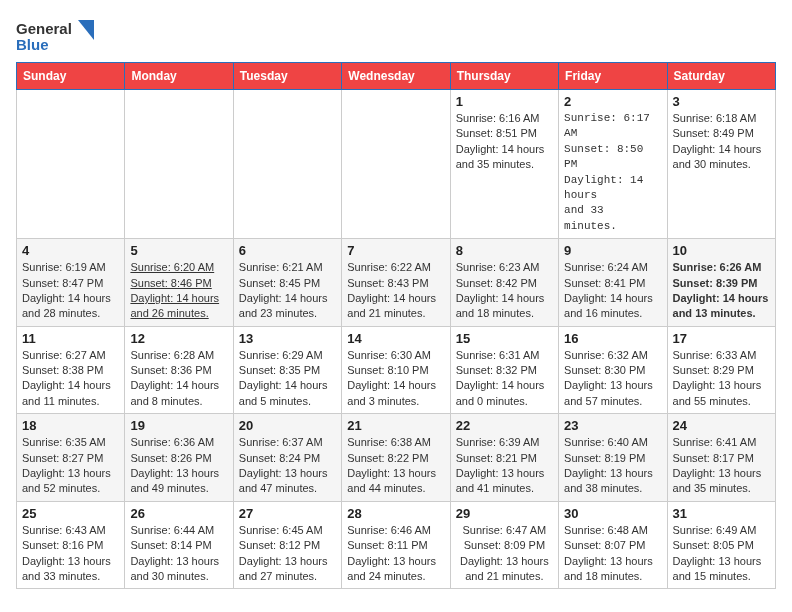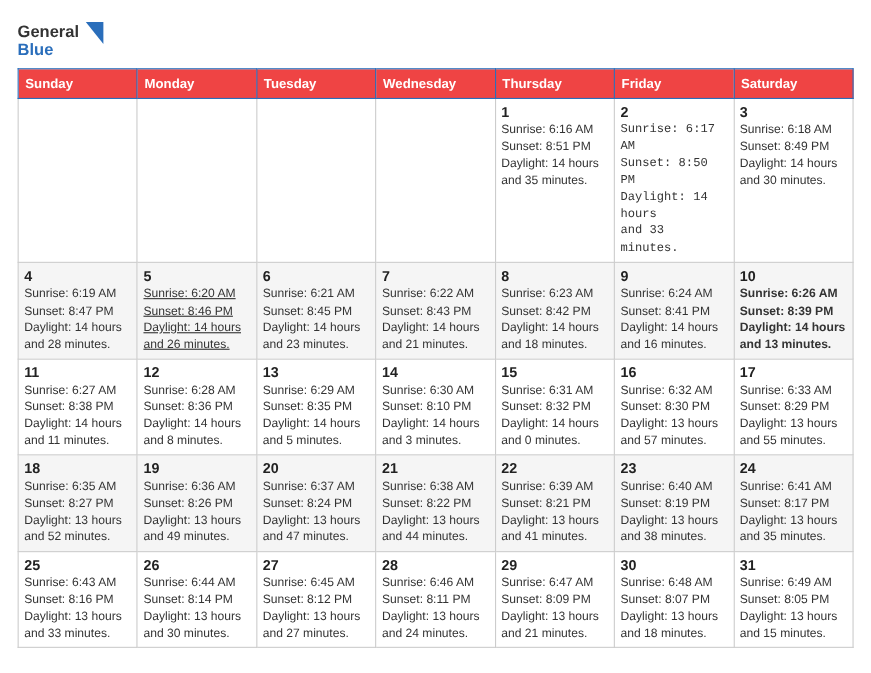--- a/index.html
+++ b/index.html
@@ -310,21 +310,21 @@
         </td>
         <td>
           <div class="day-number">28</div>
           <div class="day-info" style="white-space: pre-line;">Sunrise: 6:46 AM
 Sunset: 8:11 PM
 Daylight: 13 hours
 and 24 minutes.</div>
         </td>
         <td>
           <div class="day-number">29</div>
-          <div class="day-info" style="white-space: pre-line;">Sunrise: 6:47 AM
+          <div class="day-info" style="white-space: pre-line; text-align: center;">Sunrise: 6:47 AM
 Sunset: 8:09 PM
 Daylight: 13 hours
 and 21 minutes.</div>
         </td>
         <td>
           <div class="day-number">30</div>
           <div class="day-info" style="white-space: pre-line;">Sunrise: 6:48 AM
 Sunset: 8:07 PM
 Daylight: 13 hours
 and 18 minutes.</div>

